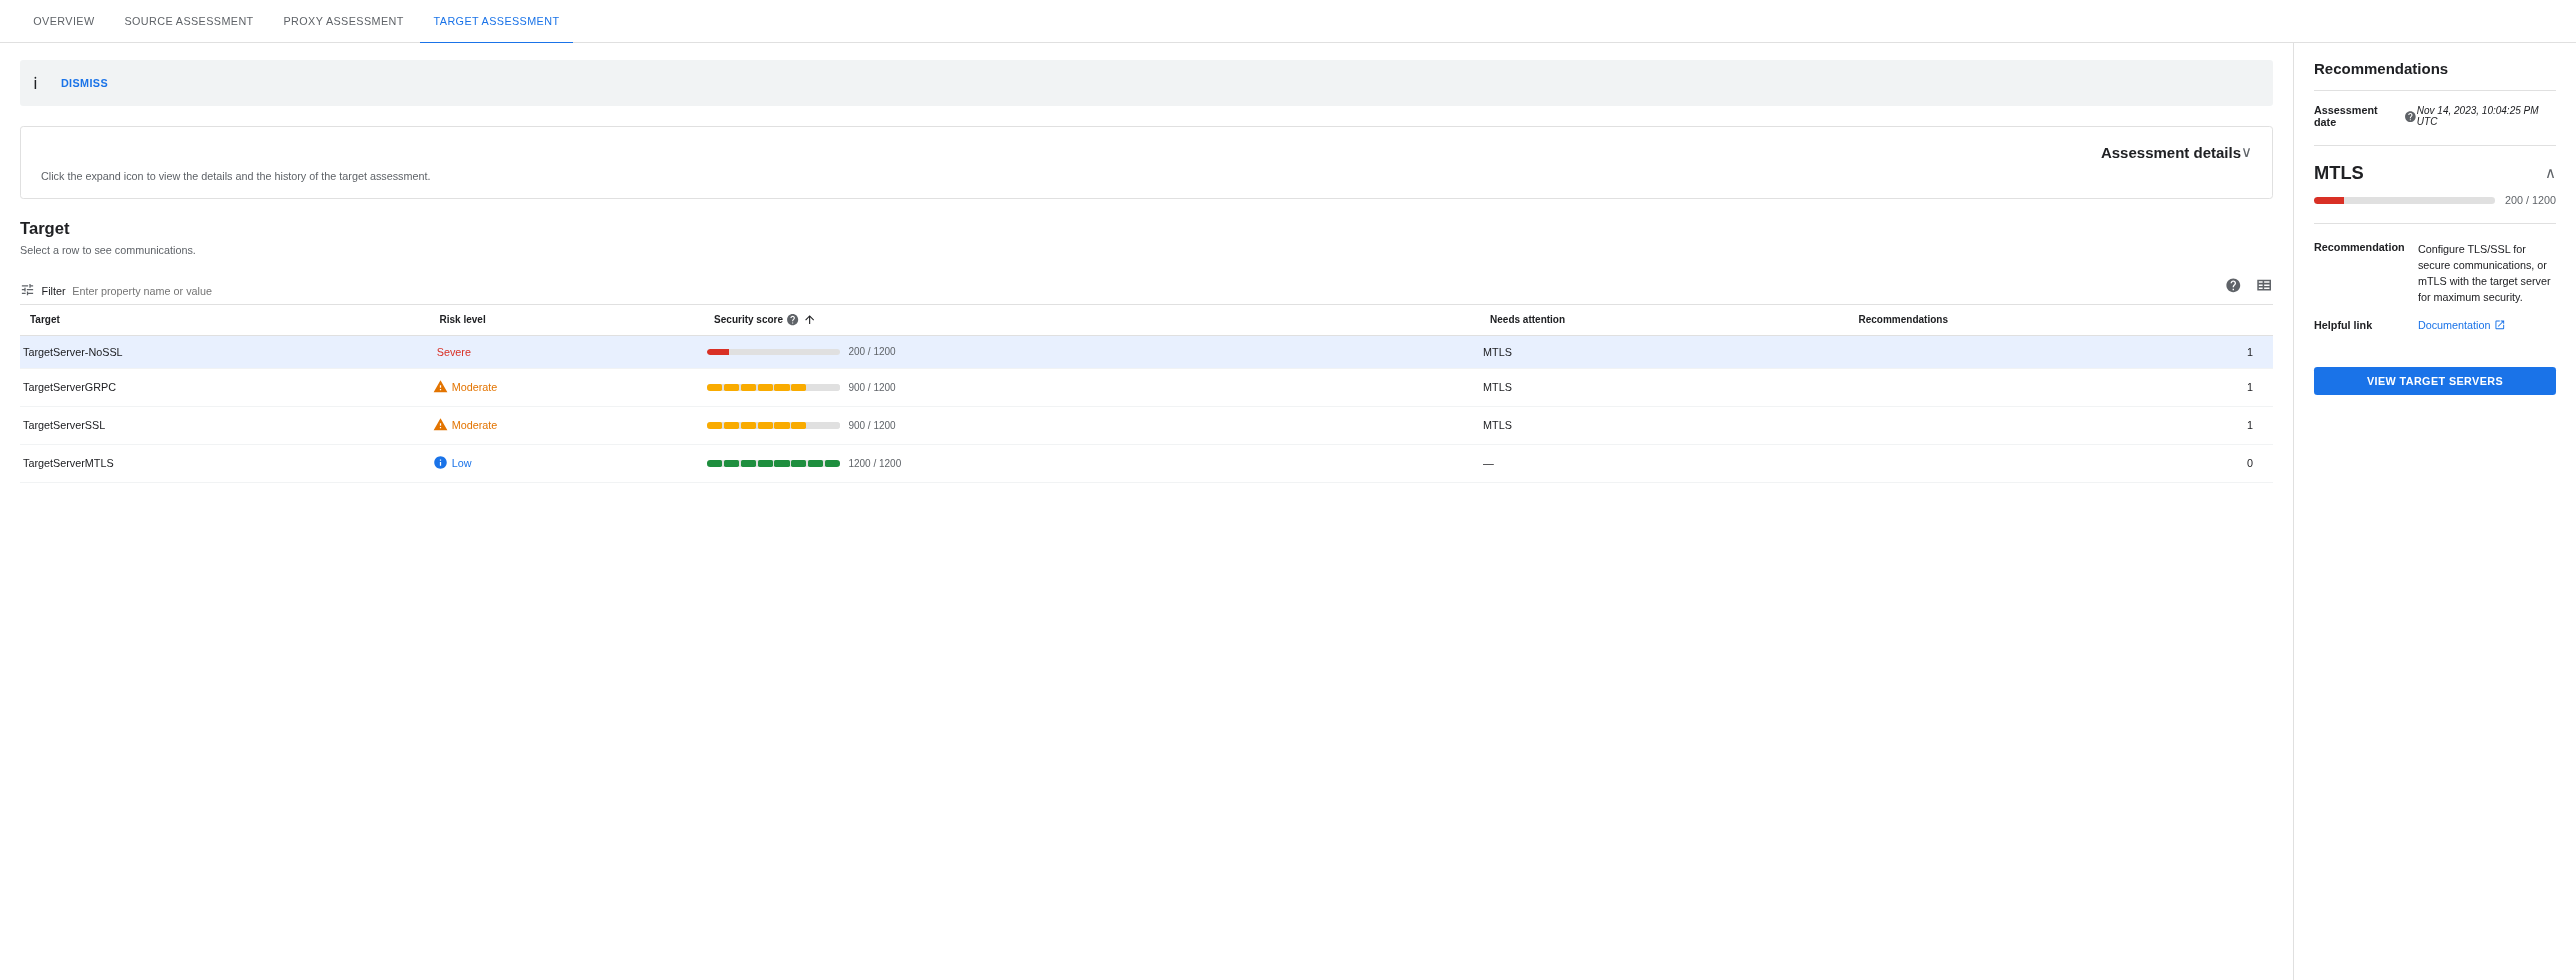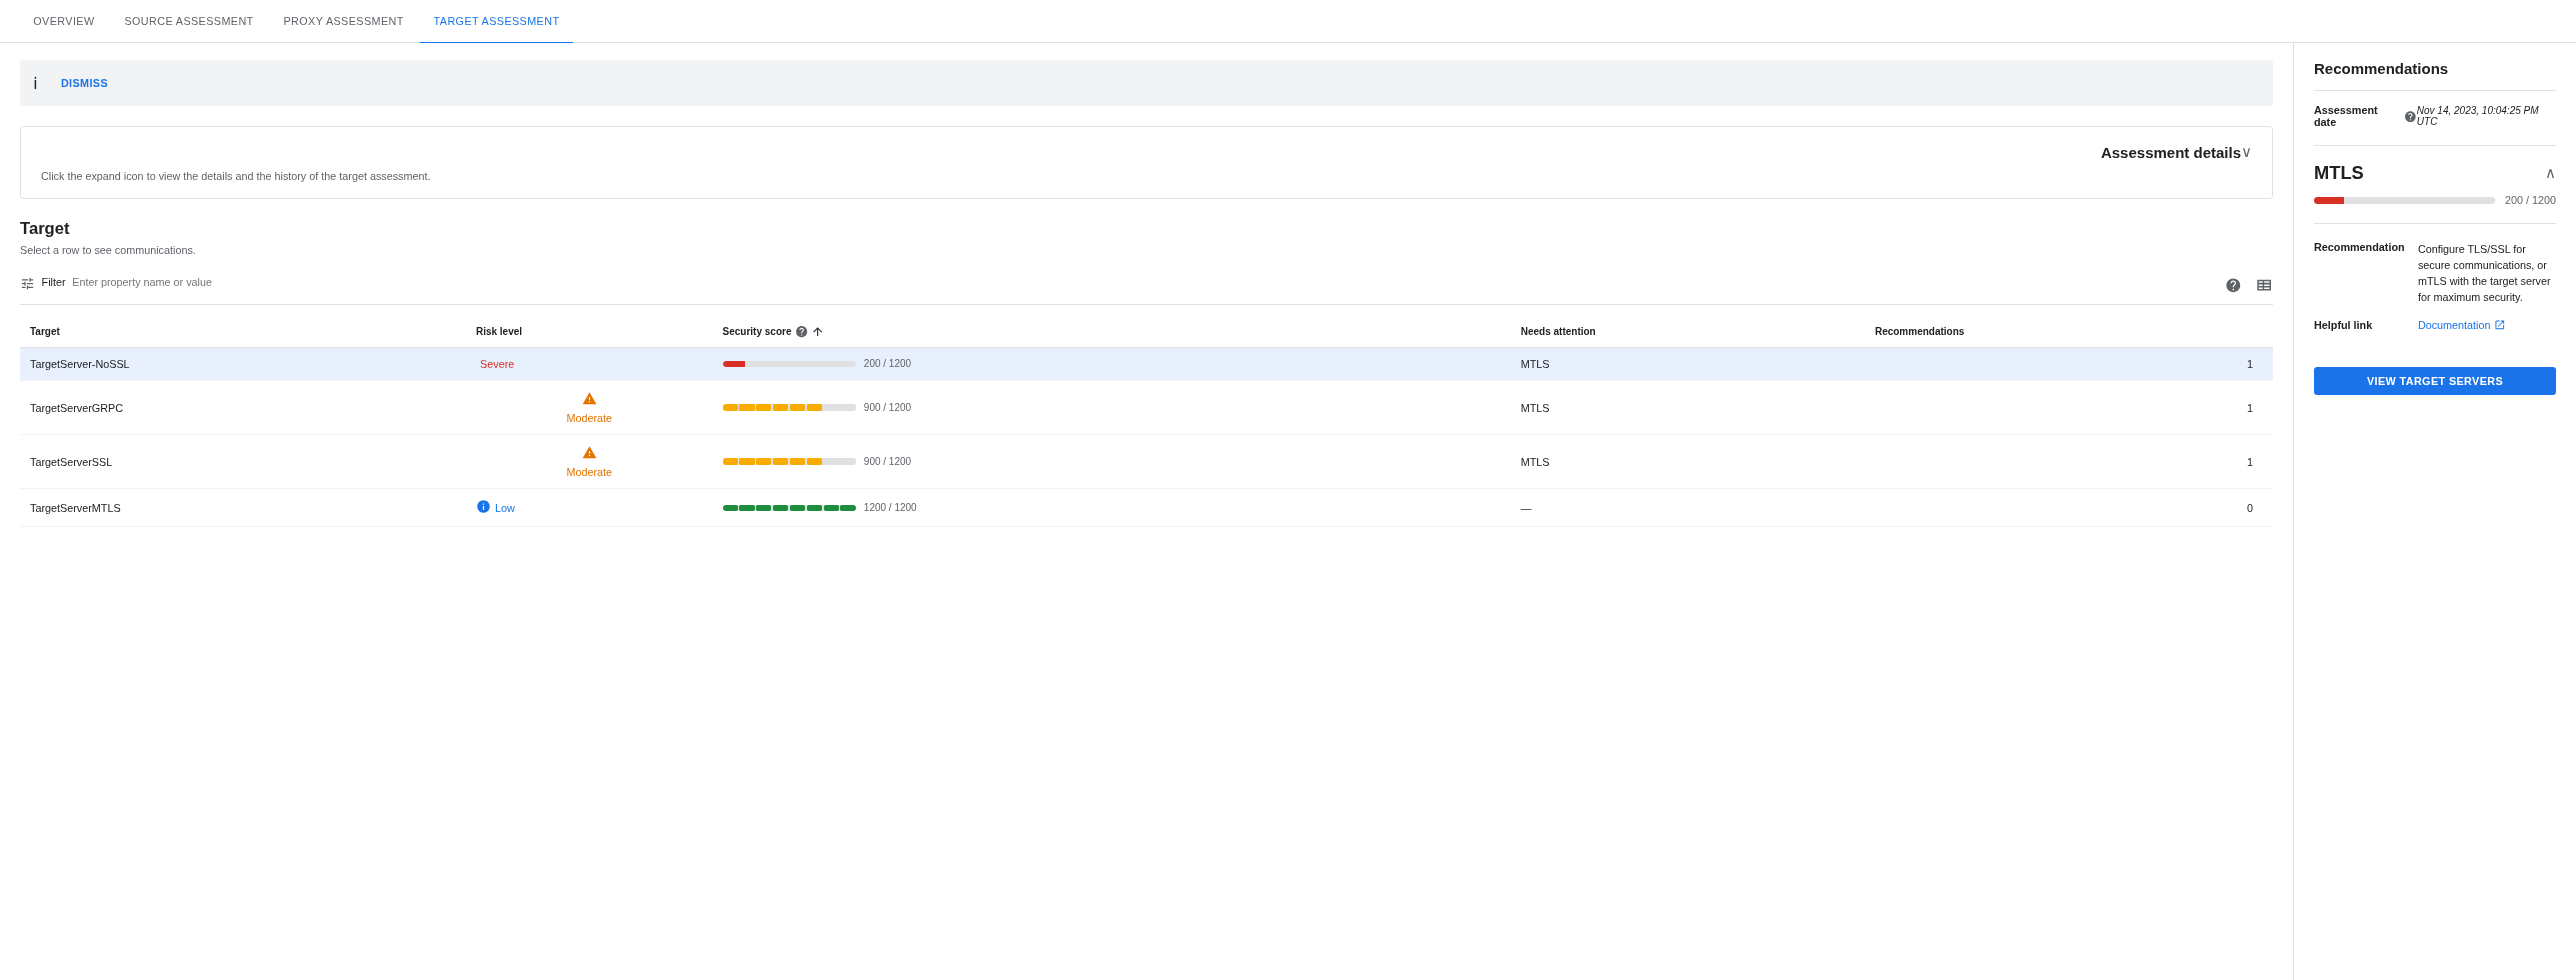--- a/index.html
+++ b/index.html
@@ -116,24 +116,24 @@
     }
     .section-subtitle {
       font-size: 10.8px;
       color: #5f6368;
       margin-bottom: 13.3px;
     }
 
     
     .filter-bar {
       display: flex;
-      align-items: flex-start;
+      align-items: flex-end;
       padding: 6.6px 0;
       border-bottom: 0.8px solid #e0e0e0;
-      margin-bottom: 12px;
+      margin-bottom: 0;
     }
     .filter-icon-area {
       display: flex;
       align-items: center;
       margin-right: 6.6px;
       color: #5f6368;
     }
     .filter-label {
       font-size: 10.8px;
       color: #202124;
@@ -173,38 +173,38 @@
       font-weight: 600;
       color: #202124;
       white-space: nowrap;
     }
     .data-table th .th-inner {
       display: flex;
       align-items: center;
       gap: 3.3px;
     }
     .data-table td {
-      padding: 10px 10px;
+      padding: 10px 3px;
       font-size: 10.8px;
       color: #202124;
       border-bottom: 0.8px solid #f1f3f4;
     }
     .data-table tbody tr.selected {
       background: #e8f0fe;
     }
 
     
     .risk-badge {
       display: flex;
       align-items: center;
       gap: 4.2px;
       font-size: 10.8px;
     }
     .risk-severe { color: #d93025; }
-    .risk-moderate { color: #e37400; flex-direction: column; }
+    .risk-moderate { color: #e37400; }
     .risk-low { color: #1a73e8; }
 
     
     .score-cell {
       display: flex;
       align-items: center;
       gap: 8.3px;
     }
     .score-bar-container {
       width: 133px;

